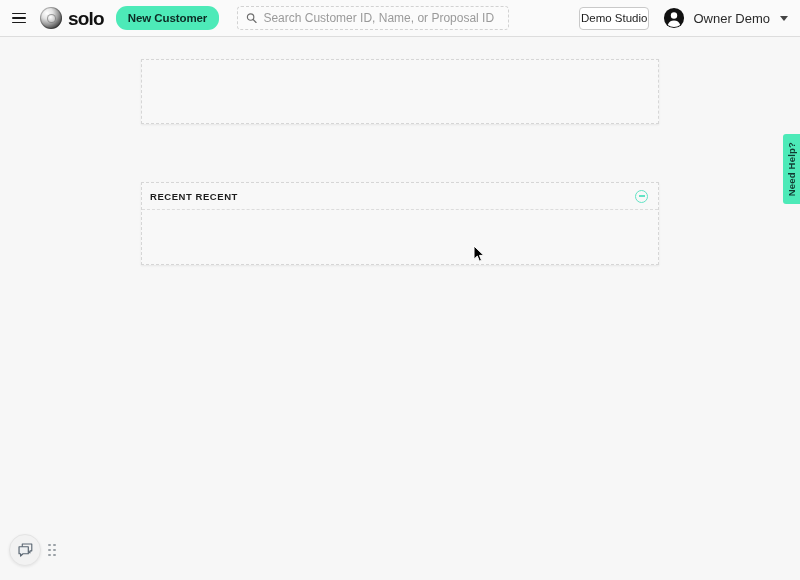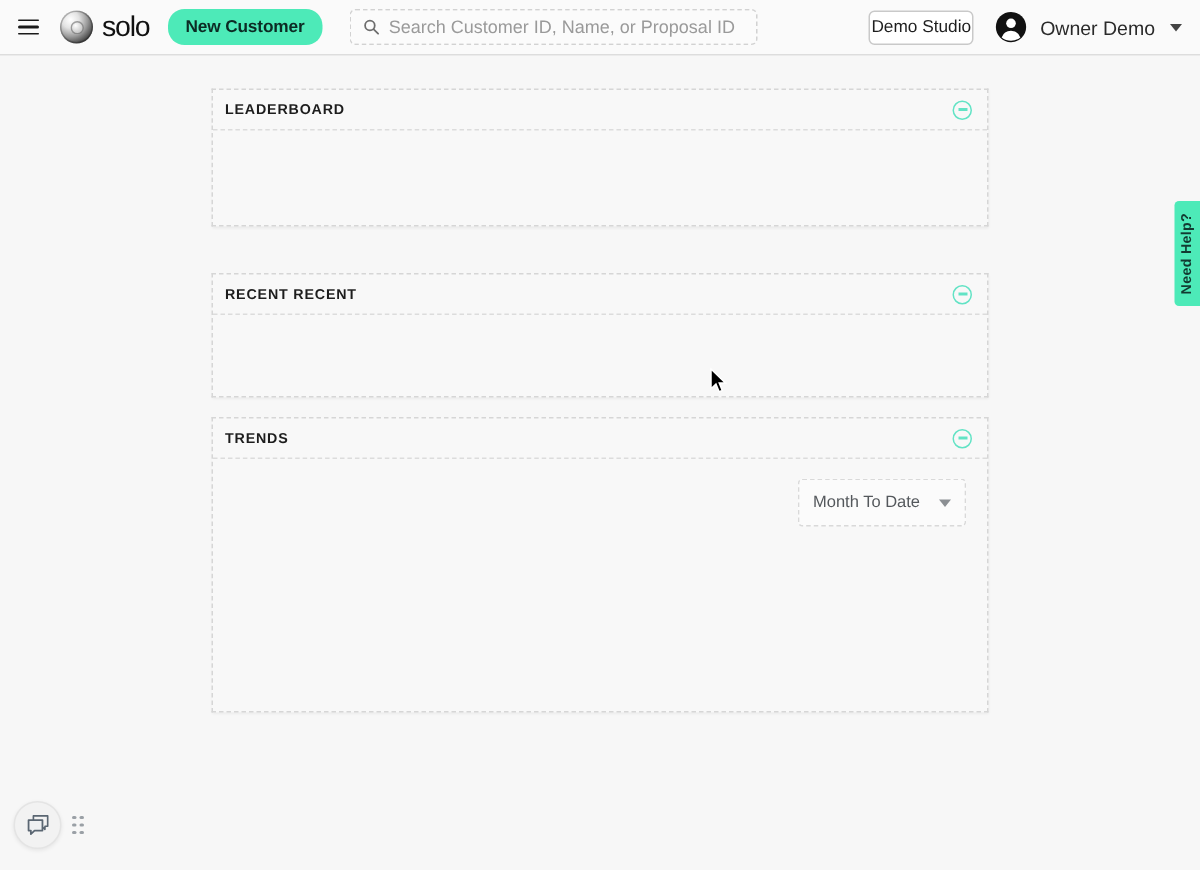--- a/index.html
+++ b/index.html
@@ -71,21 +71,21 @@
   .brand-mark i {
     display: block;
     width: 9px;
     height: 9px;
     border-radius: 50%;
     background: radial-gradient(circle at 38% 34%, #fdfdfd 0%, #d6d6d6 45%, #a8a8a8 100%);
     box-shadow: inset 0 0 0 1px rgba(0,0,0,.3);
   }
   .brand-text {
     font-size: 19px;
-    font-weight: 400;
+    font-weight: 700;
     letter-spacing: -0.8px;
     color: #111111;
     line-height: 1;
   }
 
   .btn-new {
     margin-left: 12px;
     background: #4DEAB8;
     color: #0c2b24;
     border: none;
@@ -363,53 +363,33 @@
       <path d="M5.2 19.6a7.2 7.2 0 0 1 13.6 0 11 11 0 0 1-13.6 0z" fill="#ffffff"></path>
     </svg>
     <span class="user-name">Owner Demo</span>
     <span class="caret-dn"></span>
   </div>
 </div>
 
 <div class="content">
 
   <section class="card" id="card-leaderboard">
-    <div class="card-head">
-      <span class="card-title">LEADERBOARD</span>
-      <span class="collapse-btn">
-          <i></i>
-        </span>
-    </div>
     <div class="card-body"></div>
   </section>
 
   <section class="card" id="card-recent-leads">
     <div class="card-head">
       <span class="card-title">RECENT RECENT</span>
       <span class="collapse-btn">
           <i></i>
         </span>
     </div>
     <div class="card-body"></div>
   </section>
 
-  <section class="card" id="card-trends">
-    <div class="card-head">
-      <span class="card-title">TRENDS</span>
-      <span class="collapse-btn">
-          <i></i>
-        </span>
-    </div>
-    <div class="card-body">
-      <div class="range-select">
-        <span class="range-label">Month To Date</span>
-        <span class="range-caret"></span>
-      </div>
-    </div>
-  </section>
 
 </div>
 
 <div class="need-help">
   <span>Need Help?</span>
 </div>
 
 <div class="chat-widget">
   <div class="chat-bubble-btn">
     <svg width="17" height="17" viewBox="0 0 20 20">

